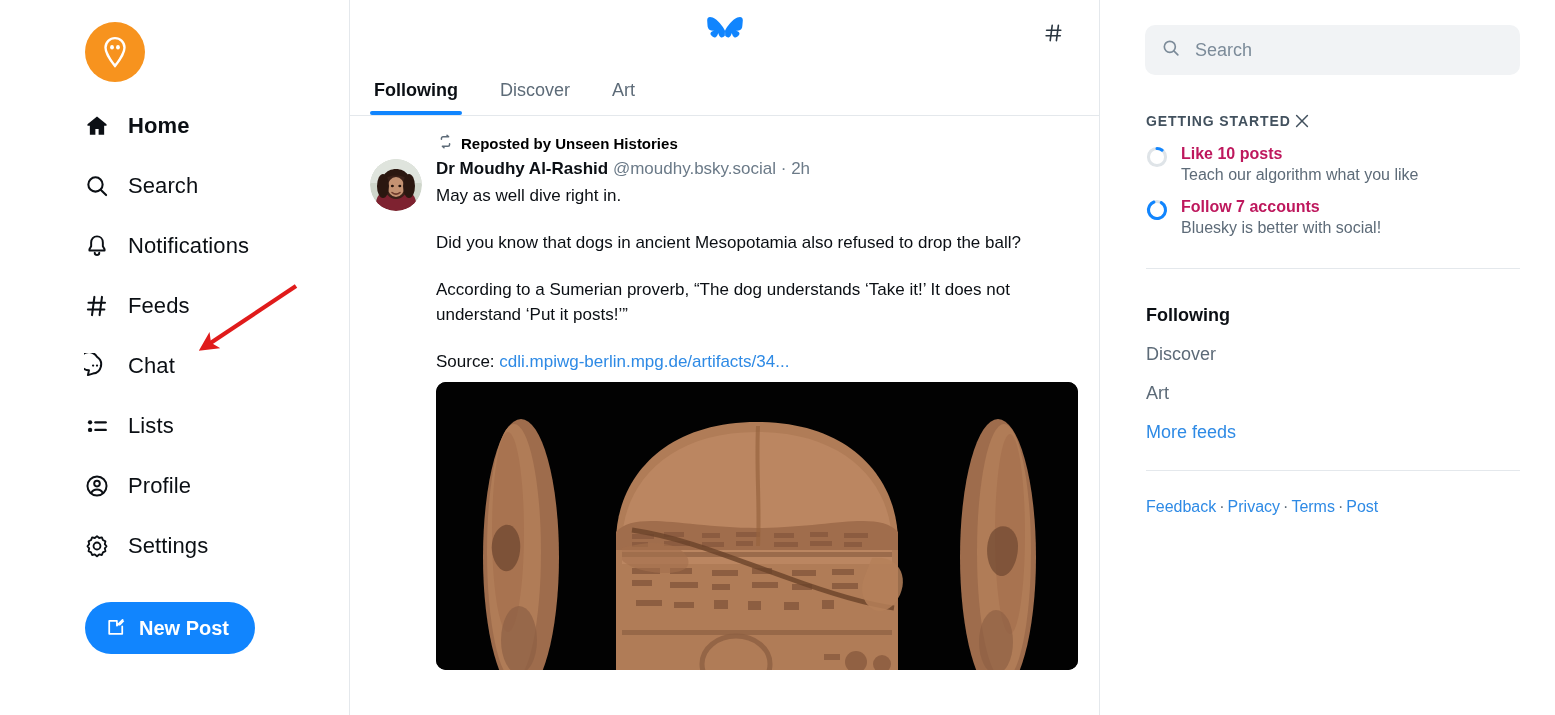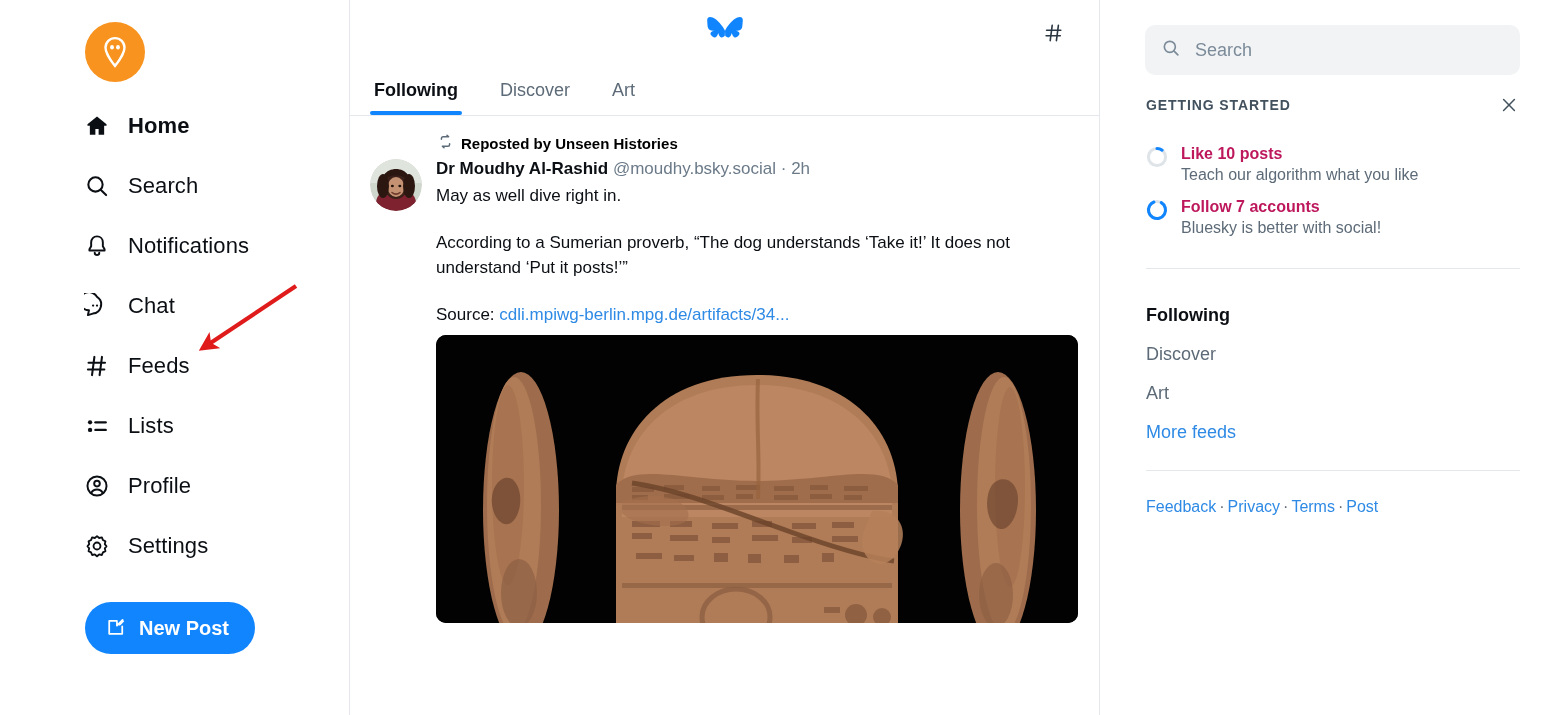--- a/index.html
+++ b/index.html
@@ -71,22 +71,22 @@
 
   
   .right-rail { flex: 1; height: 715px; background: #fff; position: relative; }
   .search-box { position: absolute; left: 45px; top: 25px; width: 375px; height: 50px;
                 background: #f1f3f5; border-radius: 10px; display: flex;
                 align-items: center; padding: 0 16px; gap: 12px; cursor: text; }
   .search-input { border: none; background: transparent; outline: none; font-size: 18px;
                   color: #0b0f14; width: 100%; font-family: "Liberation Sans", sans-serif; }
   .search-input::placeholder { color: #7c8b99; }
 
-  .gs-header { position: absolute; left: 46px; top: 94px; width: 374px;
-               display: flex; align-items: center; justify-content: space-between; }
+  .gs-header { position: absolute; left: 46px; top: 110px; width: 374px;
+               display: flex; align-items: center; justify-content: flex-start; }
   .gs-title { font-size: 14px; font-weight: bold; letter-spacing: 0.9px; color: #42515e; }
   .gs-close { width: 22px; height: 22px; cursor: pointer; display: flex;
               align-items: center; justify-content: center; }
 
   .gs-list { position: absolute; left: 46px; top: 143px; width: 380px; }
   .gs-item { display: flex; gap: 13px; margin-bottom: 10px; cursor: pointer; }
   .gs-ring { width: 22px; height: 22px; flex: 0 0 22px; margin-top: 3px; }
   .gs-main { font-size: 16px; font-weight: bold; color: #be185d; line-height: 21px; }
   .gs-sub { font-size: 16px; color: #5d6b78; line-height: 22px; }
 
@@ -148,41 +148,41 @@
             <path d="M12 3.1c-3.2 0-5.4 2.4-5.4 5.6v3.6L5 15.1v1.1h14v-1.1l-1.6-2.8V8.7c0-3.2-2.2-5.6-5.4-5.6z" fill="none" stroke="#0b0f14" stroke-width="1.8" stroke-linejoin="round"></path>
             <path d="M9.9 18.2a2.1 2.1 0 0 0 4.2 0" fill="none" stroke="#0b0f14" stroke-width="1.8" stroke-linecap="round"></path>
           </svg>
         </span>
         <span class="nav-label">Notifications</span>
       </div>
 
       <div class="nav-item">
         <span class="nav-icon">
           <svg width="26" height="26" viewBox="0 0 24 24">
-            <path d="M12 3.6a8.4 8.4 0 1 0-7.4 12.4L3.6 20.4l4.6-1.4A8.4 8.4 0 0 0 12 3.6z" fill="none" stroke="#0b0f14" stroke-width="1.8" stroke-linejoin="round"></path>
-            <circle cx="8.4" cy="11.6" r="1.05" fill="#0b0f14"></circle>
-            <circle cx="12" cy="11.6" r="1.05" fill="#0b0f14"></circle>
-            <circle cx="15.6" cy="11.6" r="1.05" fill="#0b0f14"></circle>
-          </svg>
-        </span>
-        <span class="nav-label">Chat</span>
-      </div>
-
-      <div class="nav-item">
-        <span class="nav-icon">
-          <svg width="26" height="26" viewBox="0 0 24 24">
             <g stroke="#0b0f14" stroke-width="1.9" stroke-linecap="round">
               <line x1="9.6" y1="3.6" x2="7.4" y2="20.4"></line>
               <line x1="16.6" y1="3.6" x2="14.4" y2="20.4"></line>
               <line x1="4.2" y1="9" x2="19.4" y2="9"></line>
               <line x1="3.6" y1="15.2" x2="18.8" y2="15.2"></line>
             </g>
           </svg>
         </span>
         <span class="nav-label">Feeds</span>
+      </div>
+
+      <div class="nav-item">
+        <span class="nav-icon">
+          <svg width="26" height="26" viewBox="0 0 24 24">
+            <path d="M12 3.6a8.4 8.4 0 1 0-7.4 12.4L3.6 20.4l4.6-1.4A8.4 8.4 0 0 0 12 3.6z" fill="none" stroke="#0b0f14" stroke-width="1.8" stroke-linejoin="round"></path>
+            <circle cx="8.4" cy="11.6" r="1.05" fill="#0b0f14"></circle>
+            <circle cx="12" cy="11.6" r="1.05" fill="#0b0f14"></circle>
+            <circle cx="15.6" cy="11.6" r="1.05" fill="#0b0f14"></circle>
+          </svg>
+        </span>
+        <span class="nav-label">Chat</span>
       </div>
 
       <div class="nav-item">
         <span class="nav-icon">
           <svg width="26" height="26" viewBox="0 0 24 24">
             <circle cx="5.6" cy="8.6" r="2" fill="#0b0f14"></circle>
             <circle cx="5.6" cy="15.6" r="2" fill="#0b0f14"></circle>
             <line x1="10.6" y1="8.6" x2="20" y2="8.6" stroke="#0b0f14" stroke-width="2.2" stroke-linecap="round"></line>
             <line x1="10.6" y1="15.6" x2="20" y2="15.6" stroke="#0b0f14" stroke-width="2.2" stroke-linecap="round"></line>
           </svg>
@@ -298,20 +298,21 @@
 
           <div class="post-byline">
             <span class="display-name">Dr Moudhy Al-Rashid</span>
             <span class="handle">@moudhy.bsky.social</span>
             <span class="dot">·</span>
             <span class="age">2h</span>
           </div>
 
           <div class="post-text">
             <div style="margin-bottom:22px;">May as well dive right in.</div>
+            <p>Did you know that dogs in ancient Mesopotamia also refused to drop the ball?</p>
             <p>According to a Sumerian proverb, “The dog understands ‘Take it!’ It does not understand ‘Put it posts!’”</p>
             <div style="margin-bottom:8px;">
               <span>Source:</span>
               <span class="link">cdli.mpiwg-berlin.mpg.de/artifacts/34...</span>
             </div>
           </div>
 
           <div class="post-image">
             <svg width="642" height="288" viewBox="0 0 642 288" preserveAspectRatio="xMidYMid slice">
               <rect width="642" height="288" fill="#020202"></rect>

